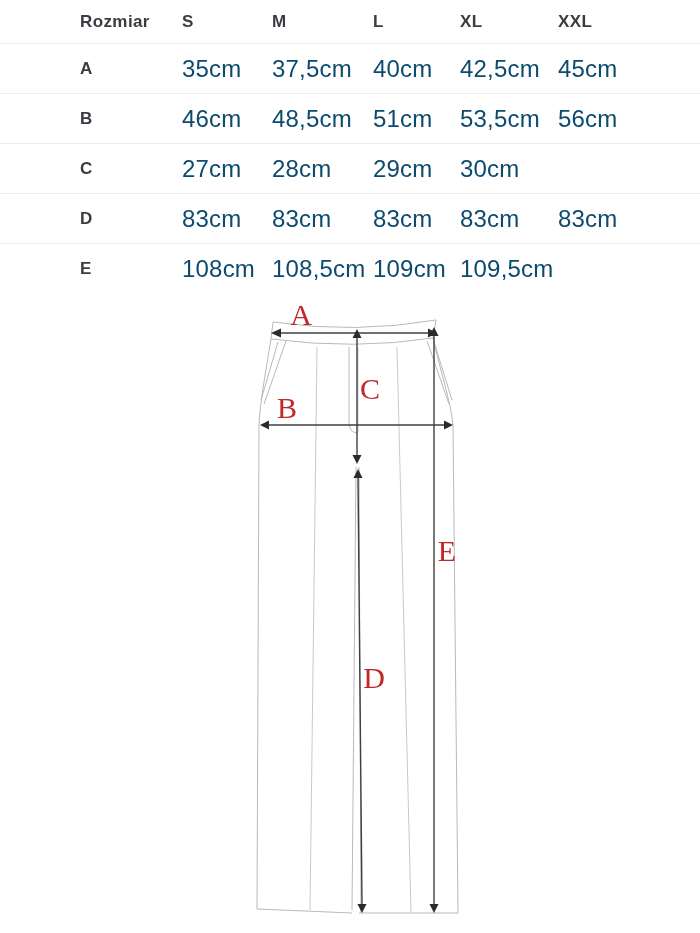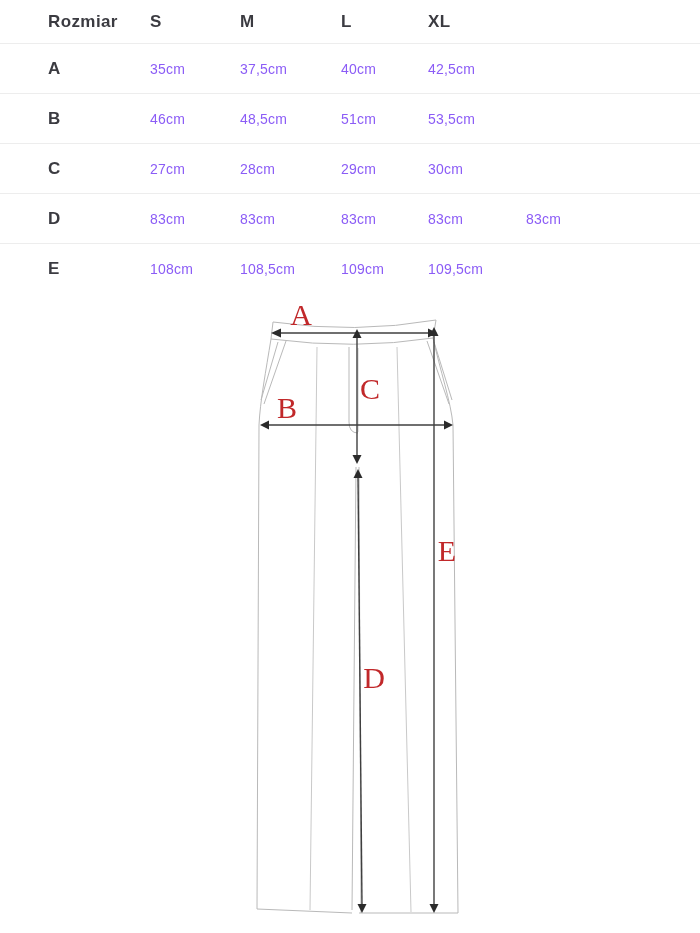--- a/index.html
+++ b/index.html
@@ -7,29 +7,29 @@
     width:700px;height:933px;position:relative;background:#ffffff;
     font-family:"Liberation Sans",sans-serif;overflow:hidden;
   }
   
   .size-table{position:absolute;top:0;left:0;width:700px;}
   .trow{
     display:grid;
     grid-template-columns:102px 90px 101px 87px 98px 1fr;
     align-items:center;
     height:50px;
-    padding-left:48px;
+    padding-left:80px;
     border-bottom:1px solid #ededed;
     box-sizing:border-box;
   }
   .trow.header{height:44px;}
   .trow.last{border-bottom:none;}
   .tcell{
-    font-size:14px;
-    color:#8b5cf6;
+    font-size:24px;
+    color:#0c4a6e;
     letter-spacing:.2px;
     white-space:nowrap;
   }
   .tcell.hdr, .tcell.rowlabel{
     font-weight:bold;
     color:#3b3b41;
     font-size:17px;
     letter-spacing:.4px;
   }
   
@@ -47,36 +47,39 @@
 <body>
 
 <div class="size-table">
 
   <div class="trow header">
     <div class="tcell hdr">Rozmiar</div>
     <div class="tcell hdr">S</div>
     <div class="tcell hdr">M</div>
     <div class="tcell hdr">L</div>
     <div class="tcell hdr">XL</div>
+    <div class="tcell hdr">XXL</div>
   </div>
 
   <div class="trow">
     <div class="tcell rowlabel">A</div>
     <div class="tcell">35cm</div>
     <div class="tcell">37,5cm</div>
     <div class="tcell">40cm</div>
     <div class="tcell">42,5cm</div>
+    <div class="tcell">45cm</div>
   </div>
 
   <div class="trow">
     <div class="tcell rowlabel">B</div>
     <div class="tcell">46cm</div>
     <div class="tcell">48,5cm</div>
     <div class="tcell">51cm</div>
     <div class="tcell">53,5cm</div>
+    <div class="tcell">56cm</div>
   </div>
 
   <div class="trow">
     <div class="tcell rowlabel">C</div>
     <div class="tcell">27cm</div>
     <div class="tcell">28cm</div>
     <div class="tcell">29cm</div>
     <div class="tcell">30cm</div>
   </div>
 

